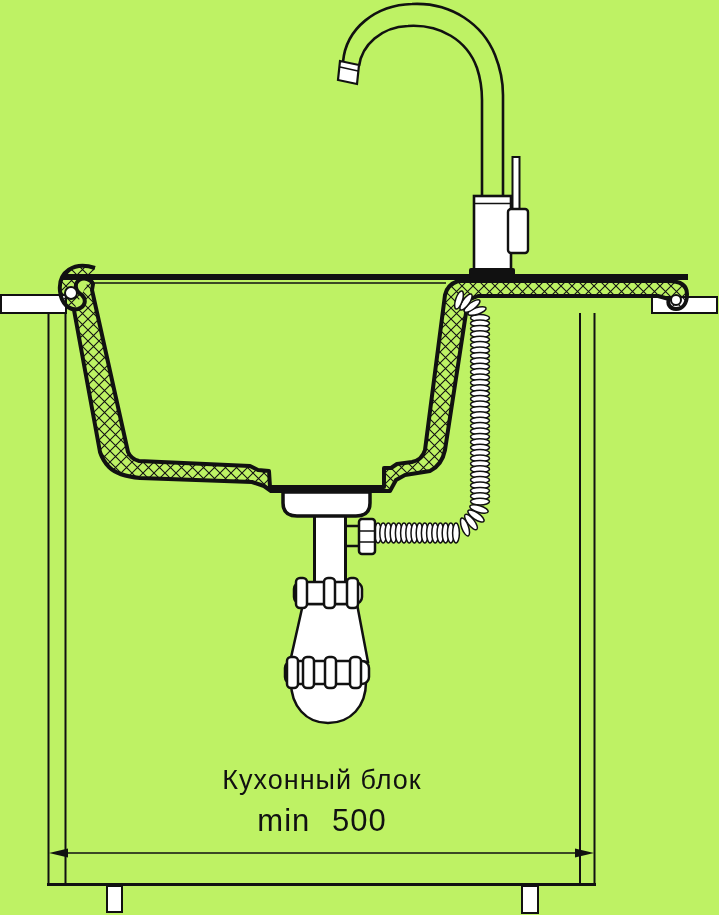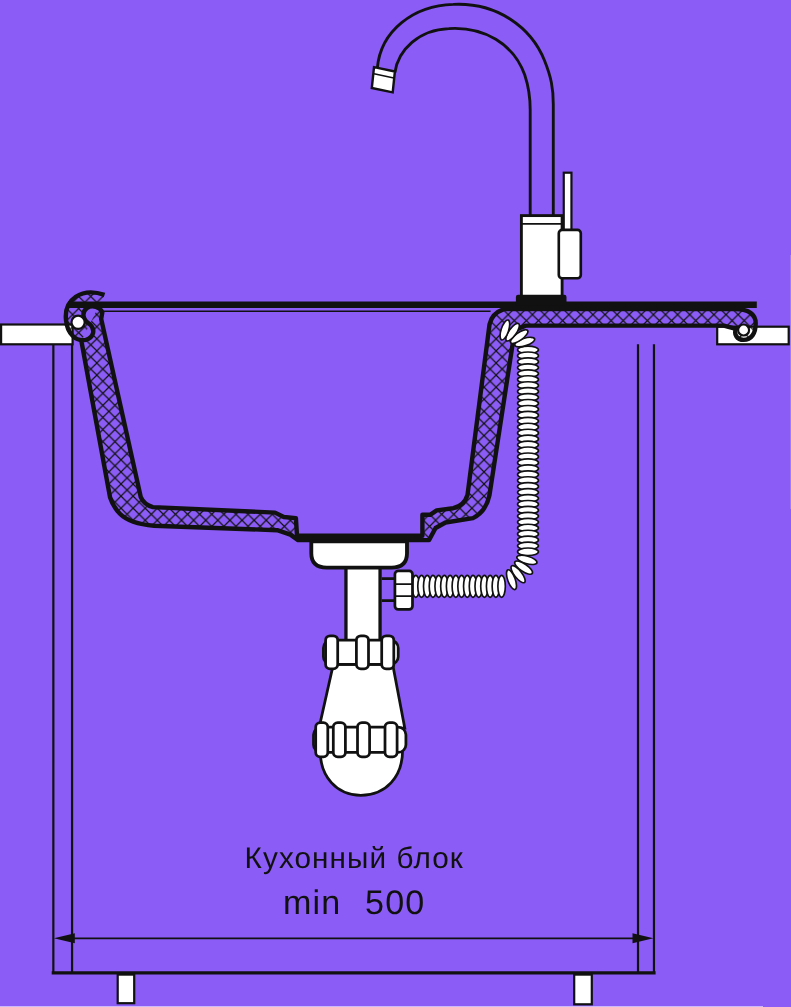--- a/index.html
+++ b/index.html
@@ -1,16 +1,16 @@
 <!DOCTYPE html>
 <html><head>
 <meta charset="utf-8">
 <style>
   html,body{margin:0;padding:0;background:#ffffff;}
-  .stage{position:relative;width:719px;height:915px;background:#8b5cf6;overflow:hidden;}
+  .stage{position:relative;width:719px;height:915px;background:#bef264;overflow:hidden;}
   svg{position:absolute;left:0;top:0;}
   .lbl{font-family:"Liberation Sans","DejaVu Sans",sans-serif;fill:#111;}
   .lbl-cabinet{font-size:27px;letter-spacing:1px;}
   .lbl-min{font-size:31px;word-spacing:12px;letter-spacing:1px;}
 </style>
 </head>
 <body>
 
 <div class="stage">
 <svg width="719" height="915" viewBox="0 0 719 915">

